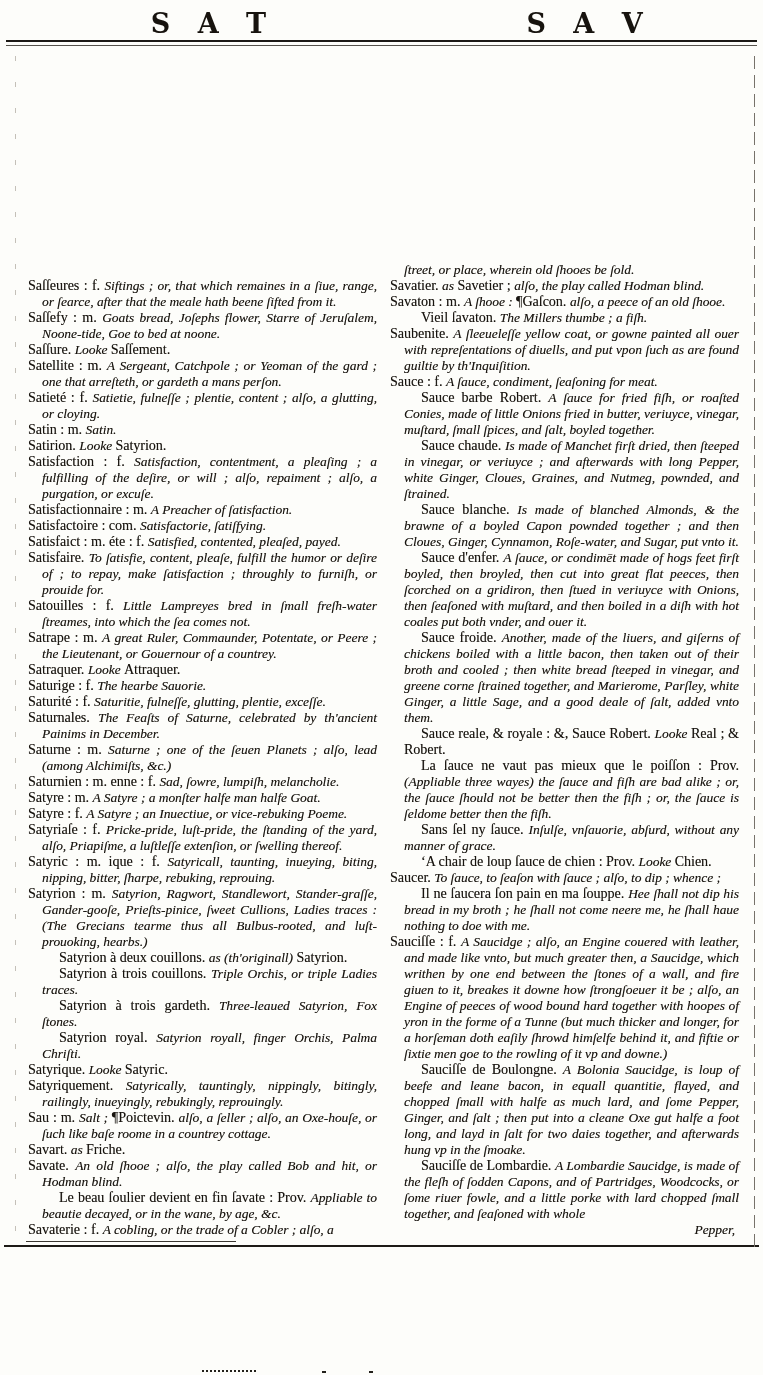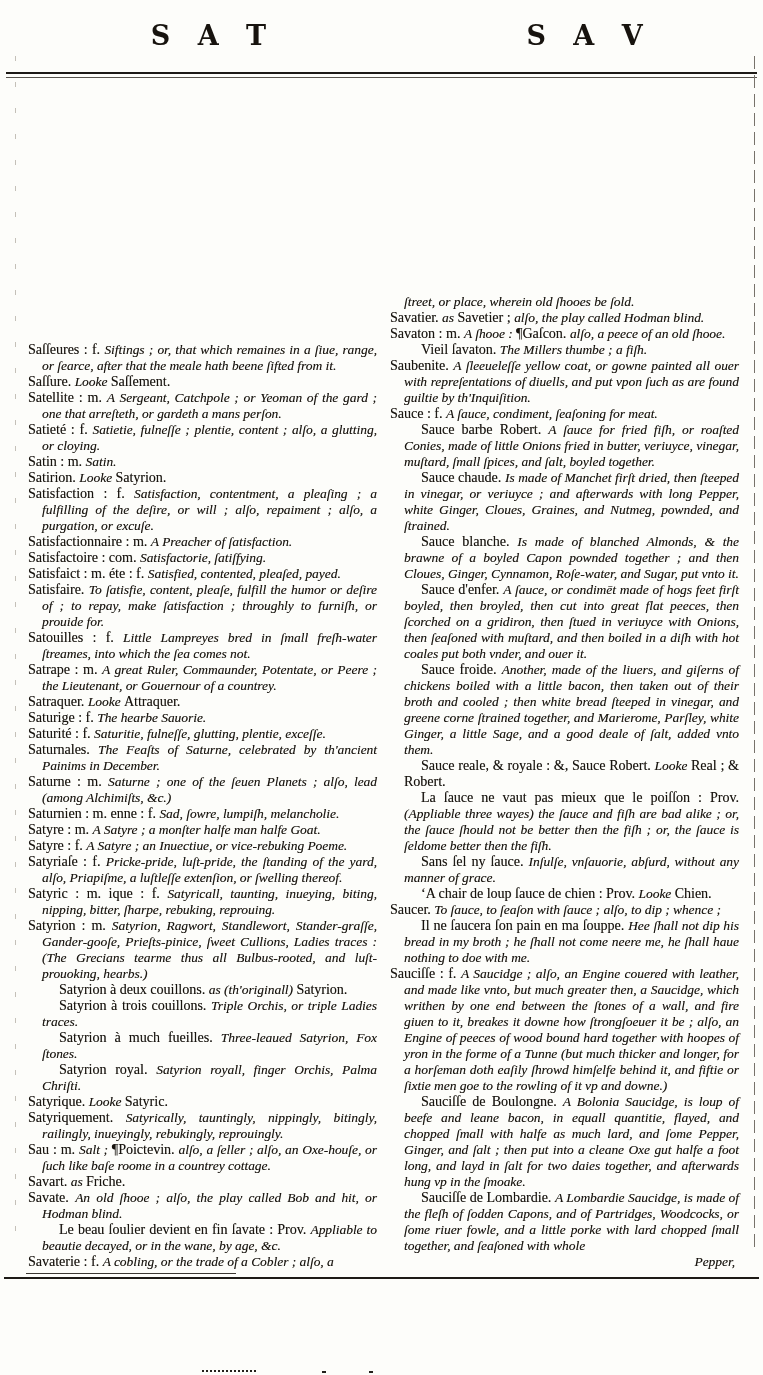--- a/index.html
+++ b/index.html
@@ -2,21 +2,21 @@
 <html><head>
 <meta charset="utf-8">
 <style>
   html,body{margin:0;padding:0;background:#ffffff;}
   .page{
     position:relative;width:763px;height:1375px;overflow:hidden;
     background:#fdfdfa;color:#17130e;
     font-family:"Liberation Serif","DejaVu Serif",serif;
   }
   
-  .running-head{position:relative;height:60px;margin-top:12px;}
+  .running-head{position:relative;height:40px;}
   .head-title{
     position:absolute;top:8px;transform:translateX(-50%);
     font-size:27px;font-weight:bold;letter-spacing:9px;white-space:pre;
     font-family:"DejaVu Serif","Liberation Serif",serif;
   }
   .head-title.left{left:213px;}
   .head-title.right{left:589px;}
   .head-rule{margin:0 6px;height:3px;border-top:2px solid #1d1a16;border-bottom:1px solid #56524c;}
   
   .text-block{
@@ -60,20 +60,21 @@
   <header class="running-head">
     <div class="head-title left">S A T</div>
     <div class="head-title right">S A V</div>
   </header>
 
   <div class="head-rule"></div>
 
   <main class="text-block">
     <section class="col" id="col-left">
         <p class="para e"><span class="rom">Saſſeures : f. </span><span class="ital">Siftings ; or, that which remaines in a ſiue, range, or ſearce, after that the meale hath beene ſifted from it.</span></p>
+        <p class="para e"><span class="rom">Saſſefy : m. </span><span class="ital">Goats bread, Joſephs flower, Starre of Jeruſalem, Noone-tide, Goe to bed at noone.</span></p>
         <p class="para e"><span class="rom">Saſſure. </span><span class="ital">Looke </span><span class="rom">Saſſement.</span></p>
         <p class="para e"><span class="rom">Satellite : m. </span><span class="ital">A Sergeant, Catchpole ; or Yeoman of the gard ; one that arreſteth, or gardeth a mans perſon.</span></p>
         <p class="para e"><span class="rom">Satieté : f. </span><span class="ital">Satietie, fulneſſe ; plentie, content ; alſo, a glutting, or cloying.</span></p>
         <p class="para e"><span class="rom">Satin : m. </span><span class="ital">Satin.</span></p>
         <p class="para e"><span class="rom">Satirion. </span><span class="ital">Looke </span><span class="rom">Satyrion.</span></p>
         <p class="para e"><span class="rom">Satisfaction : f. </span><span class="ital">Satisfaction, contentment, a pleaſing ; a fulfilling of the deſire, or will ; alſo, repaiment ; alſo, a purgation, or excuſe.</span></p>
         <p class="para e"><span class="rom">Satisfactionnaire : m. </span><span class="ital">A Preacher of ſatisfaction.</span></p>
         <p class="para e"><span class="rom">Satisfactoire : com. </span><span class="ital">Satisfactorie, ſatiſfying.</span></p>
         <p class="para e"><span class="rom">Satisfaict : m. éte : f. </span><span class="ital">Satisfied, contented, pleaſed, payed.</span></p>
         <p class="para e"><span class="rom">Satisfaire. </span><span class="ital">To ſatisfie, content, pleaſe, fulfill the humor or deſire of ; to repay, make ſatisfaction ; throughly to furniſh, or prouide for.</span></p>
@@ -85,21 +86,21 @@
         <p class="para e"><span class="rom">Saturnales. </span><span class="ital">The Feaſts of Saturne, celebrated by th'ancient Painims in December.</span></p>
         <p class="para e"><span class="rom">Saturne : m. </span><span class="ital">Saturne ; one of the ſeuen Planets ; alſo, lead (among Alchimiſts, &amp;c.)</span></p>
         <p class="para e"><span class="rom">Saturnien : m. enne : f. </span><span class="ital">Sad, ſowre, lumpiſh, melancholie.</span></p>
         <p class="para e"><span class="rom">Satyre : m. </span><span class="ital">A Satyre ; a monſter halfe man halfe Goat.</span></p>
         <p class="para e"><span class="rom">Satyre : f. </span><span class="ital">A Satyre ; an Inuectiue, or vice-rebuking Poeme.</span></p>
         <p class="para e"><span class="rom">Satyriaſe : f. </span><span class="ital">Pricke-pride, luſt-pride, the ſtanding of the yard, alſo, Priapiſme, a luſtleſſe extenſion, or ſwelling thereof.</span></p>
         <p class="para e"><span class="rom">Satyric : m. ique : f. </span><span class="ital">Satyricall, taunting, inueying, biting, nipping, bitter, ſharpe, rebuking, reprouing.</span></p>
         <p class="para e"><span class="rom">Satyrion : m. </span><span class="ital">Satyrion, Ragwort, Standlewort, Stander-graſſe, Gander-gooſe, Prieſts-pinice, ſweet Cullions, Ladies traces : (The Grecians tearme thus all Bulbus-rooted, and luſt-prouoking, hearbs.)</span></p>
         <p class="para s"><span class="rom">Satyrion à deux couillons. </span><span class="ital">as (th'originall) </span><span class="rom">Satyrion.</span></p>
         <p class="para s"><span class="rom">Satyrion à trois couillons. </span><span class="ital">Triple Orchis, or triple Ladies traces.</span></p>
-        <p class="para s"><span class="rom">Satyrion à much fueilles. </span><span class="ital">Three-leaued Satyrion, Fox ſtones.</span></p>
+        <p class="para s"><span class="rom">Satyrion à trois gardeth. </span><span class="ital">Three-leaued Satyrion, Fox ſtones.</span></p>
         <p class="para s"><span class="rom">Satyrion royal. </span><span class="ital">Satyrion royall, finger Orchis, Palma Chriſti.</span></p>
         <p class="para e"><span class="rom">Satyrique. </span><span class="ital">Looke </span><span class="rom">Satyric.</span></p>
         <p class="para e"><span class="rom">Satyriquement. </span><span class="ital">Satyrically, tauntingly, nippingly, bitingly, railingly, inueyingly, rebukingly, reprouingly.</span></p>
         <p class="para e"><span class="rom">Sau : m. </span><span class="ital">Salt ; </span><span class="rom">¶Poictevin. </span><span class="ital">alſo, a ſeller ; alſo, an Oxe-houſe, or ſuch like baſe roome in a countrey cottage.</span></p>
         <p class="para e"><span class="rom">Savart. </span><span class="ital">as </span><span class="rom">Friche.</span></p>
         <p class="para e"><span class="rom">Savate. </span><span class="ital">An old ſhooe ; alſo, the play called Bob and hit, or Hodman blind.</span></p>
         <p class="para s"><span class="rom">Le beau ſoulier devient en fin ſavate : Prov. </span><span class="ital">Appliable to beautie decayed, or in the wane, by age, &amp;c.</span></p>
         <p class="para e"><span class="rom">Savaterie : f. </span><span class="ital">A cobling, or the trade of a Cobler ; alſo, a</span></p>
       </section>
     <div class="divider"></div>

